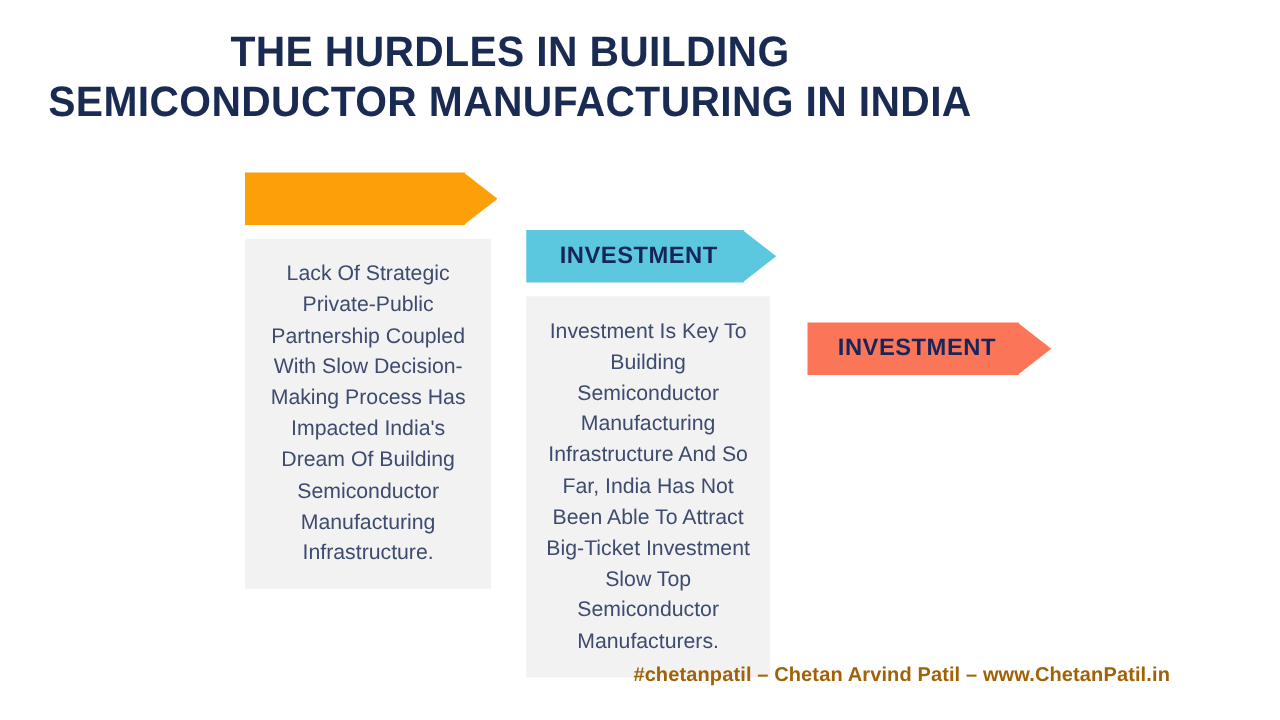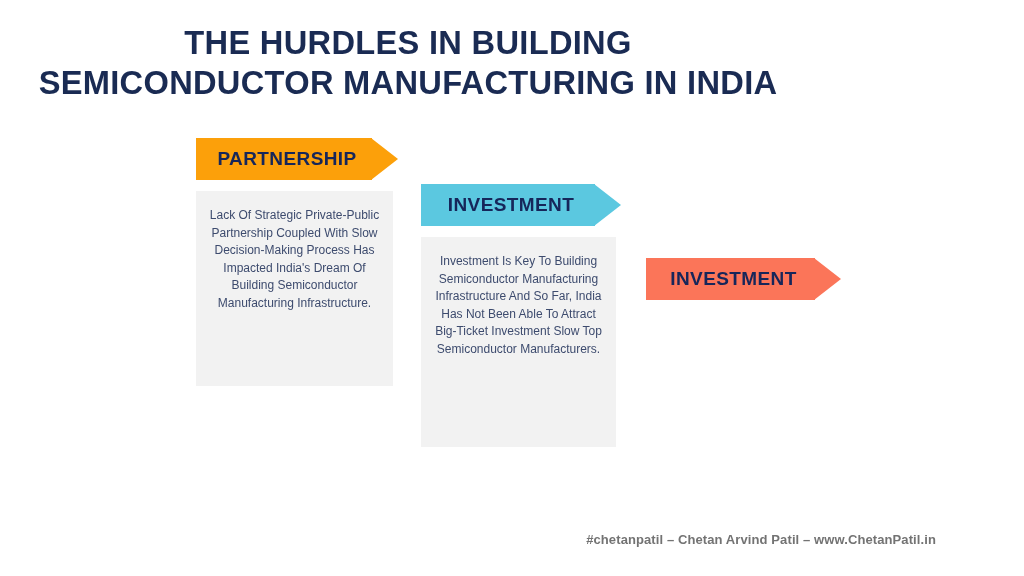--- a/index.html
+++ b/index.html
@@ -88,21 +88,21 @@
     margin-right: 20px;
   }
 
   
   .panel {
     background: #F2F2F2;
     box-sizing: border-box;
     padding: 16px 12px 16px 12px;
     text-align: center;
     font-family: "Liberation Sans", sans-serif;
-    font-size: 12px;
+    font-size: 17px;
     line-height: 1.46;
     color: #3D4B6E;
   }
 
   
   #col-partnership {
     left: 196px;
     top: 138px;
     width: 202px;
   }
@@ -131,41 +131,40 @@
   #col-resources .banner { width: 195px; }
   #col-resources .panel { width: 190px; min-height: 200px; margin-top: 11px; }
 
   
   .footer {
     position: absolute;
     right: 88px;
     top: 532px;
     font-family: "Liberation Sans", sans-serif;
     font-weight: bold;
-    font-size: 13px;
-    color: #737373;
+    font-size: 16px;
+    color: #a16207;
     letter-spacing: 0.1px;
     white-space: nowrap;
   }
 </style>
 </head>
 <body>
 
 <div class="canvas">
 
   <div class="title-block">
     <div class="title-line title-line-1">THE HURDLES IN BUILDING</div>
     <div class="title-line title-line-2">SEMICONDUCTOR MANUFACTURING IN INDIA</div>
   </div>
 
   <div class="column" id="col-partnership">
     <div class="banner">
       <div class="banner-body"></div>
       <div class="banner-arrow"></div>
-      <span class="banner-label">PARTNERSHIP</span>
     </div>
     <div class="panel">Lack Of Strategic Private-Public Partnership Coupled With Slow Decision-Making Process Has Impacted India's Dream Of Building Semiconductor Manufacturing Infrastructure.</div>
   </div>
 
   <div class="column" id="col-investment">
     <div class="banner">
       <div class="banner-body"></div>
       <div class="banner-arrow"></div>
       <span class="banner-label">INVESTMENT</span>
     </div>

